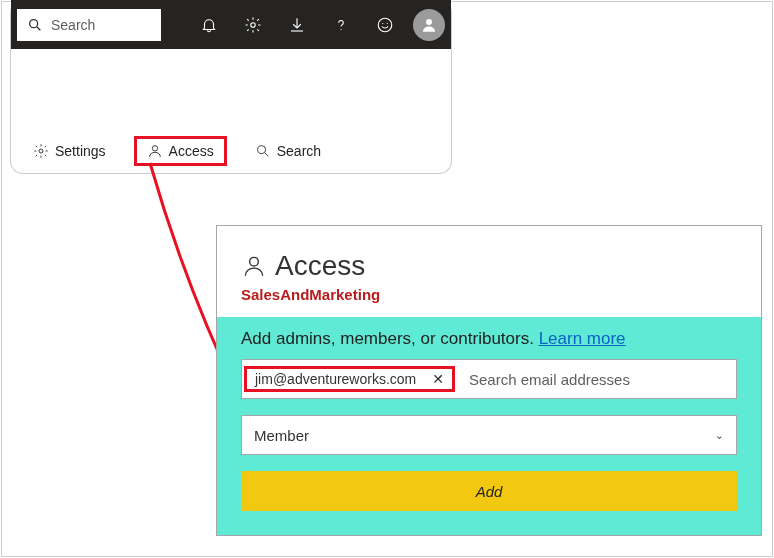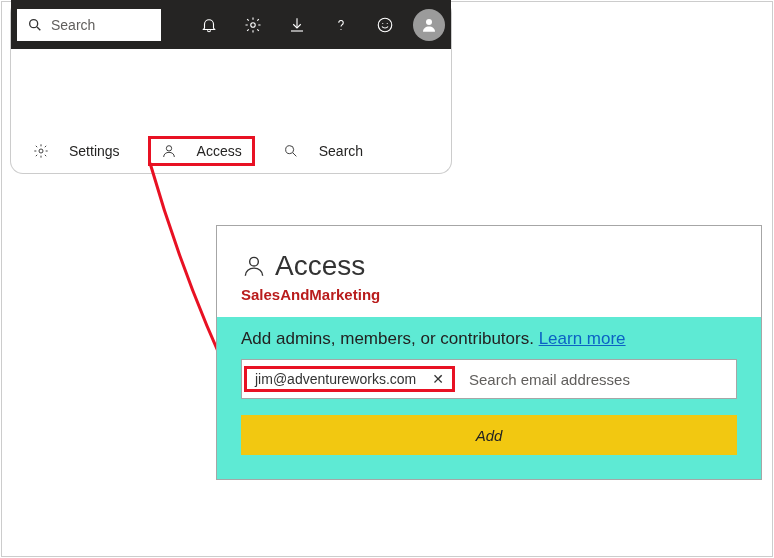--- a/index.html
+++ b/index.html
@@ -65,21 +65,21 @@
   .top-space { height: 80px; }
   .menu-row {
     height: 44px;
     display: flex;
     align-items: center;
     padding: 0 12px;
     gap: 18px;
     color: #252423;
   }
   .menu-item {
-    display: flex; align-items: center; gap: 20px;
+    display: flex; align-items: center; gap: 6px;
     font-size: 14px;
     padding: 4px 10px;
   }
   .menu-item svg { width: 16px; height: 16px; stroke: #333; fill: none; stroke-width: 1.4; }
   .highlight-red {
     border: 3px solid #e81123;
   }
 
   
   .access-panel {
@@ -269,17 +269,21 @@
       <span>Add admins, members, or contributors.</span>
       <a href="#">Learn more</a>
     </div>
     <div class="email-row">
       <div class="chip">
         <span>jim@adventureworks.com</span>
         <span class="x">✕</span>
       </div>
       <div class="email-placeholder">Search email addresses</div>
     </div>
+    <div class="role-select">
+      <span>Member</span>
+      <span class="chev">⌄</span>
+    </div>
     <div class="add-btn">
       <span>Add</span>
     </div>
   </div>
 </div>
 
 </body></html>

